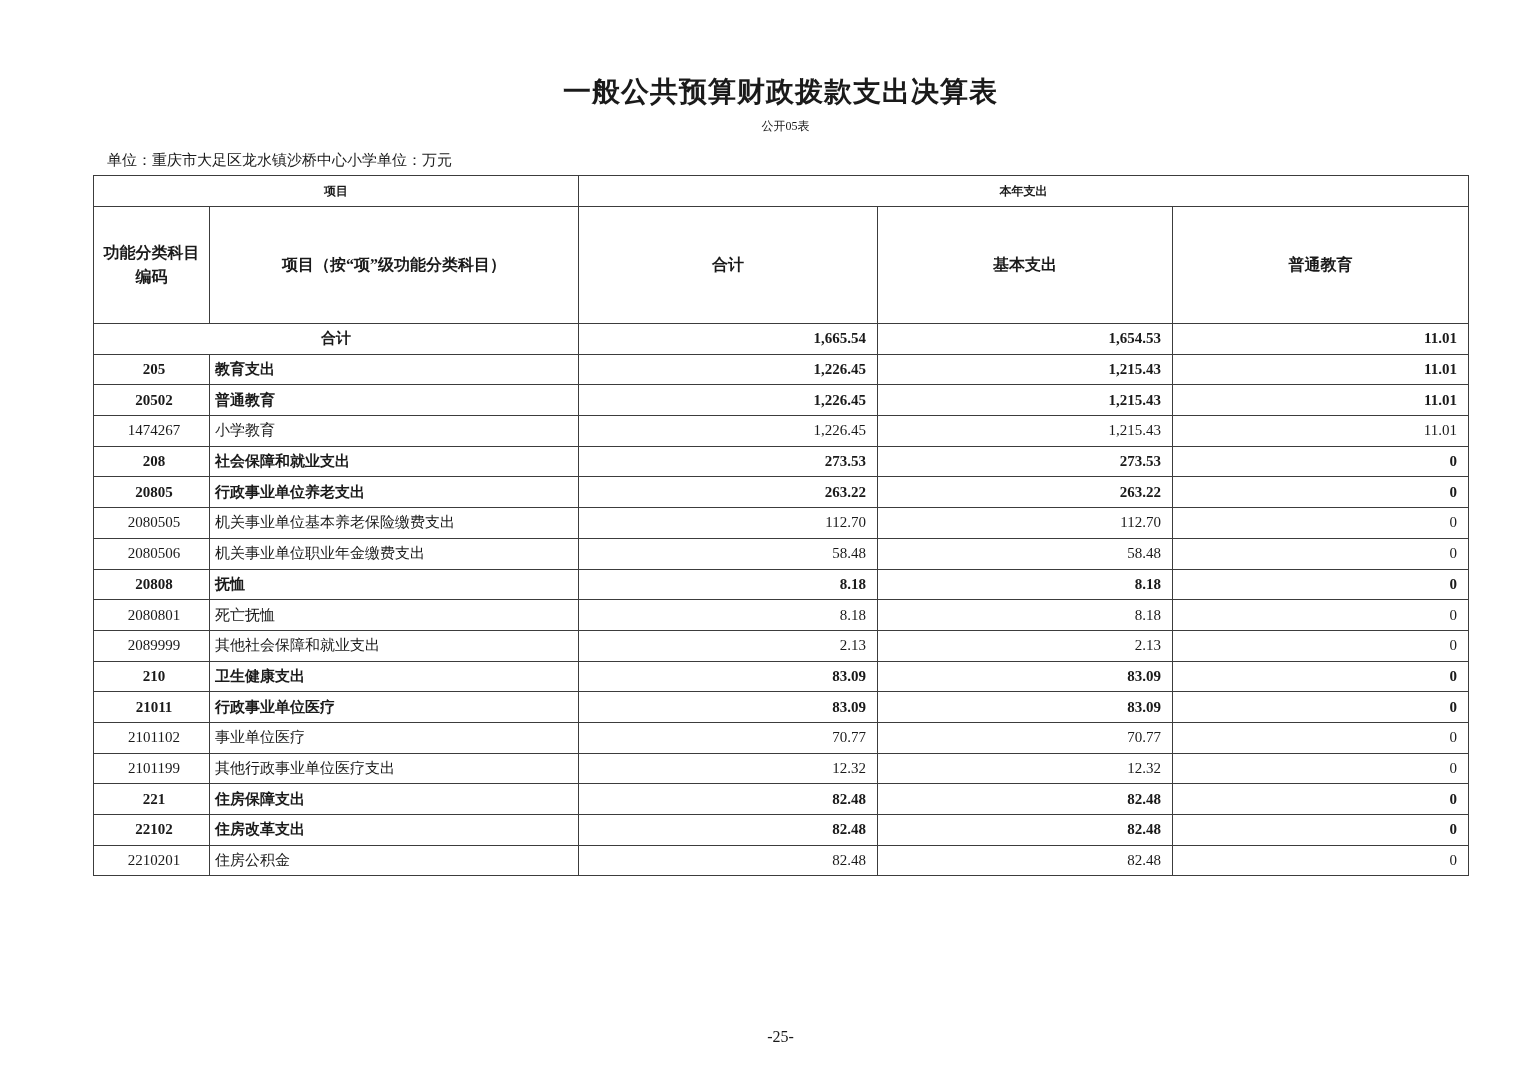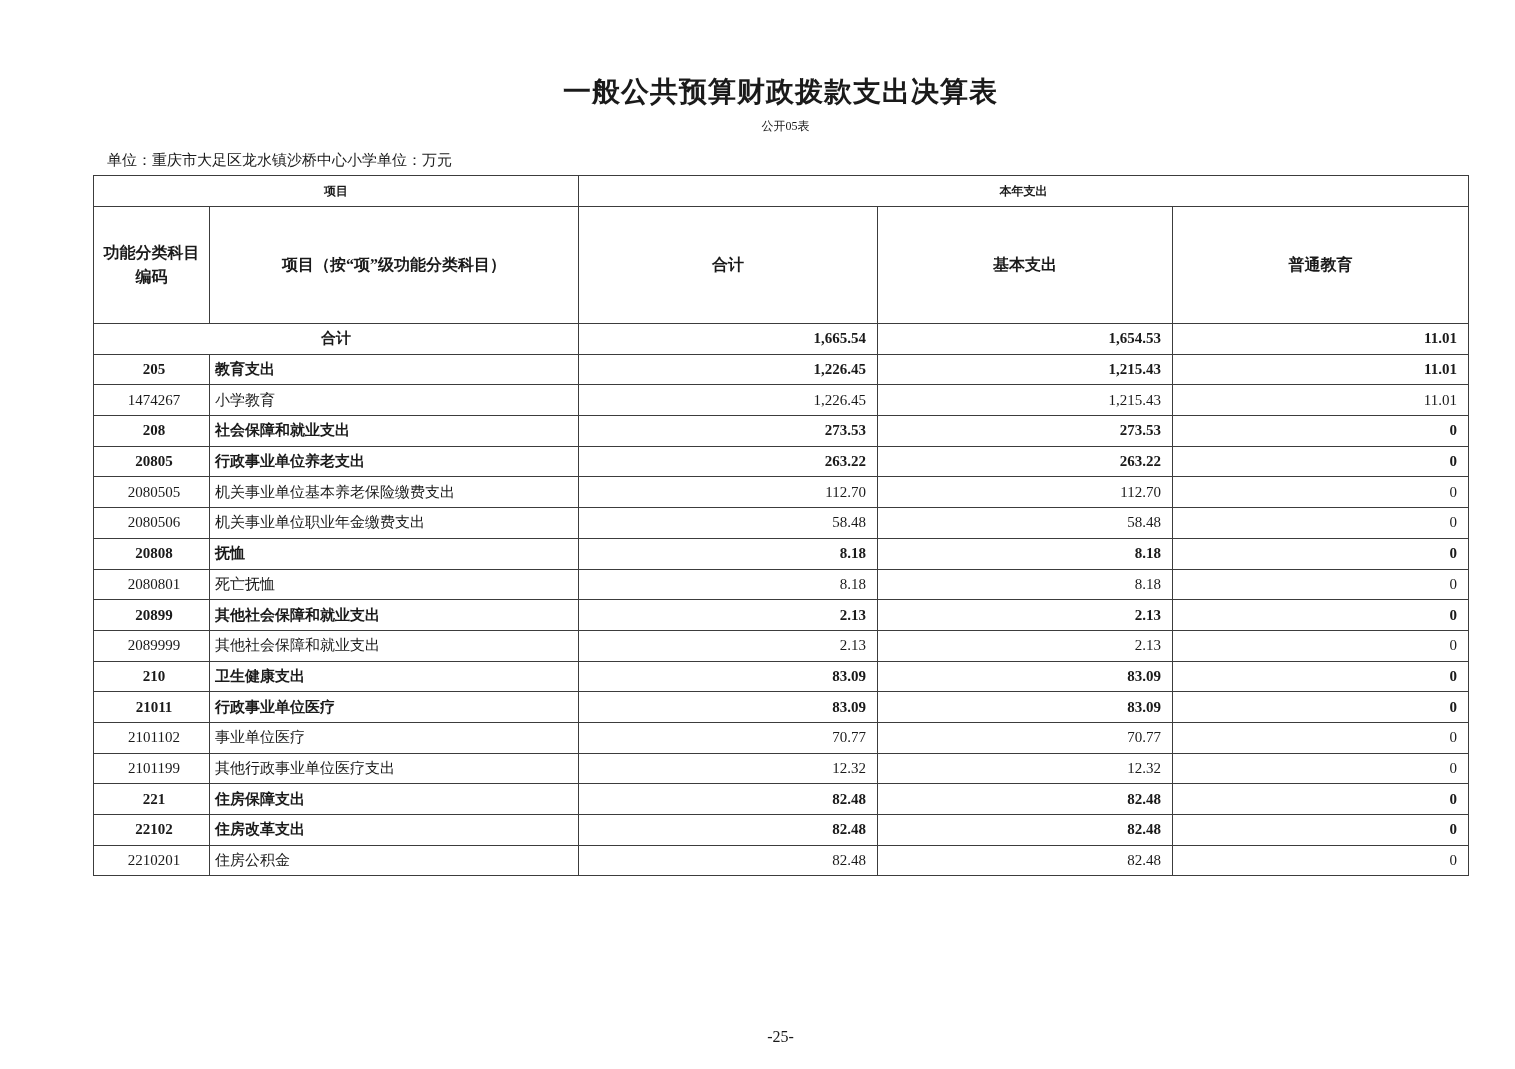--- a/index.html
+++ b/index.html
@@ -100,20 +100,27 @@
       <td class="c-num">1,654.53</td>
       <td class="c-num">11.01</td>
     </tr>
   <tr class="bold">
     <td class="c-code">205</td>
     <td class="c-name">教育支出</td>
     <td class="c-num">1,226.45</td>
     <td class="c-num">1,215.43</td>
     <td class="c-num">11.01</td>
   </tr>
+      <tr class="bold">
+    <td class="c-code">20502</td>
+    <td class="c-name">普通教育</td>
+    <td class="c-num">1,226.45</td>
+    <td class="c-num">1,215.43</td>
+    <td class="c-num">11.01</td>
+  </tr>
       <tr>
     <td class="c-code">1474267</td>
     <td class="c-name">小学教育</td>
     <td class="c-num">1,226.45</td>
     <td class="c-num">1,215.43</td>
     <td class="c-num">11.01</td>
   </tr>
       <tr class="bold">
     <td class="c-code">208</td>
     <td class="c-name">社会保障和就业支出</td>
@@ -149,27 +156,20 @@
     <td class="c-num">8.18</td>
     <td class="c-num">0</td>
   </tr>
       <tr>
     <td class="c-code">2080801</td>
     <td class="c-name">死亡抚恤</td>
     <td class="c-num">8.18</td>
     <td class="c-num">8.18</td>
     <td class="c-num">0</td>
   </tr>
-      <tr class="bold">
-    <td class="c-code">20899</td>
-    <td class="c-name">其他社会保障和就业支出</td>
-    <td class="c-num">2.13</td>
-    <td class="c-num">2.13</td>
-    <td class="c-num">0</td>
-  </tr>
       <tr>
     <td class="c-code">2089999</td>
     <td class="c-name">其他社会保障和就业支出</td>
     <td class="c-num">2.13</td>
     <td class="c-num">2.13</td>
     <td class="c-num">0</td>
   </tr>
       <tr class="bold">
     <td class="c-code">210</td>
     <td class="c-name">卫生健康支出</td>

